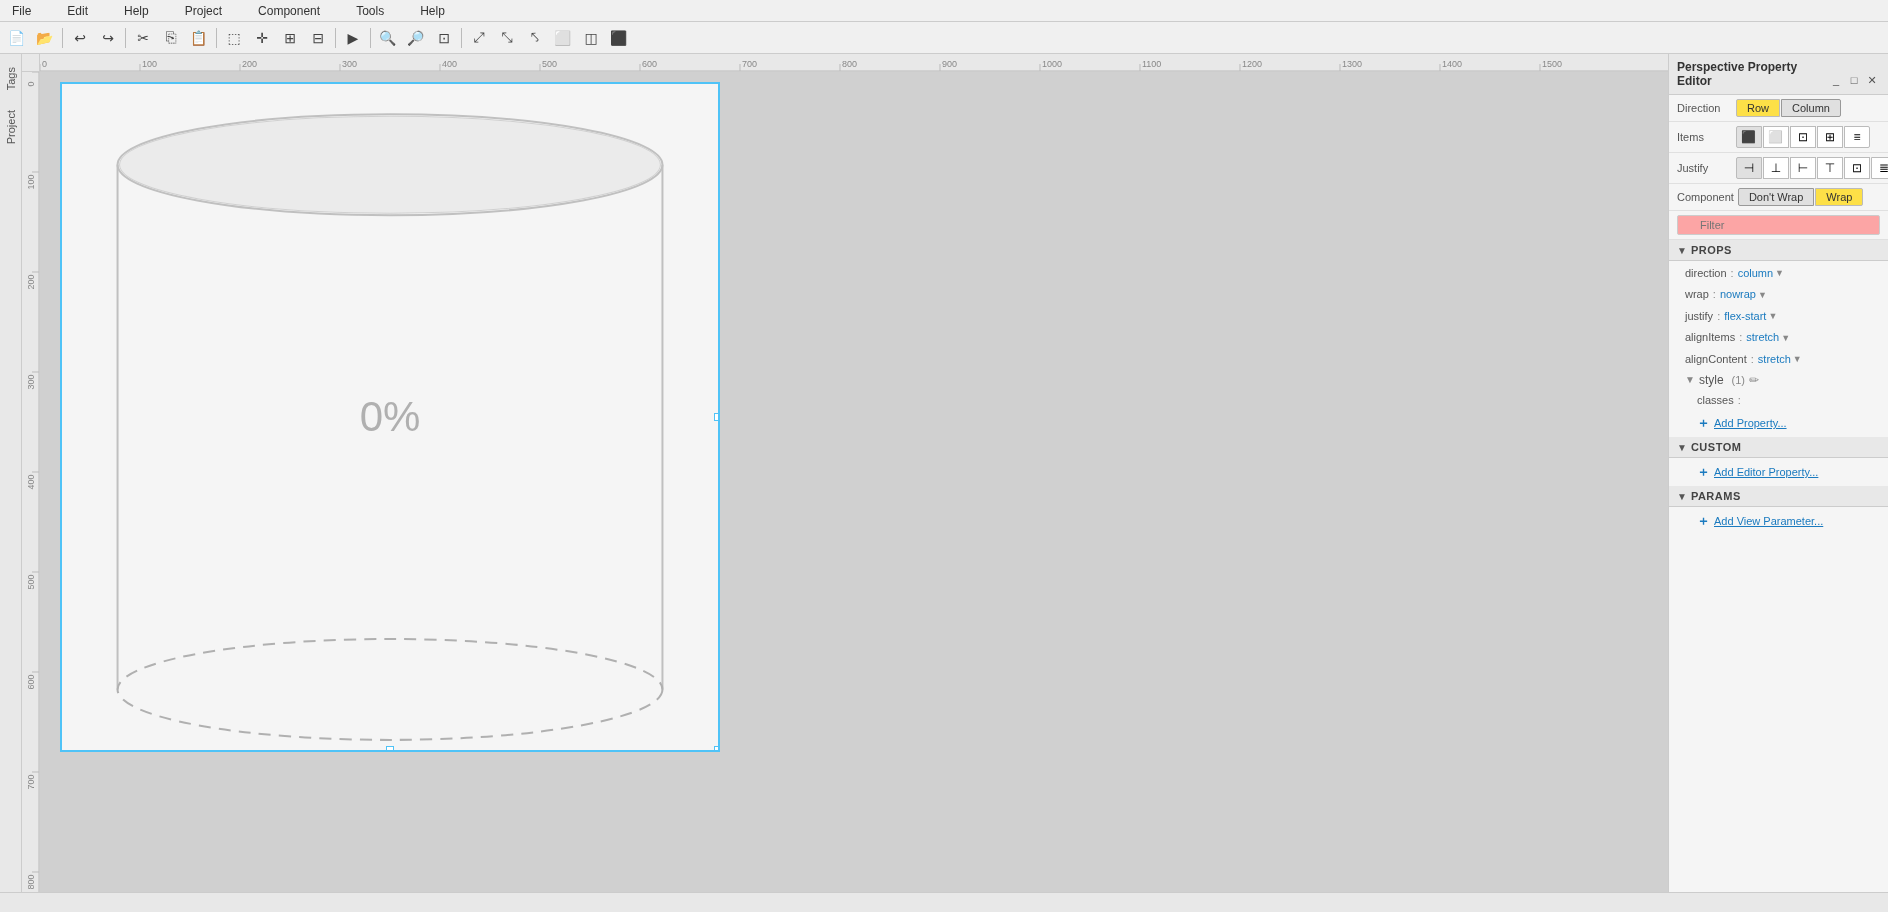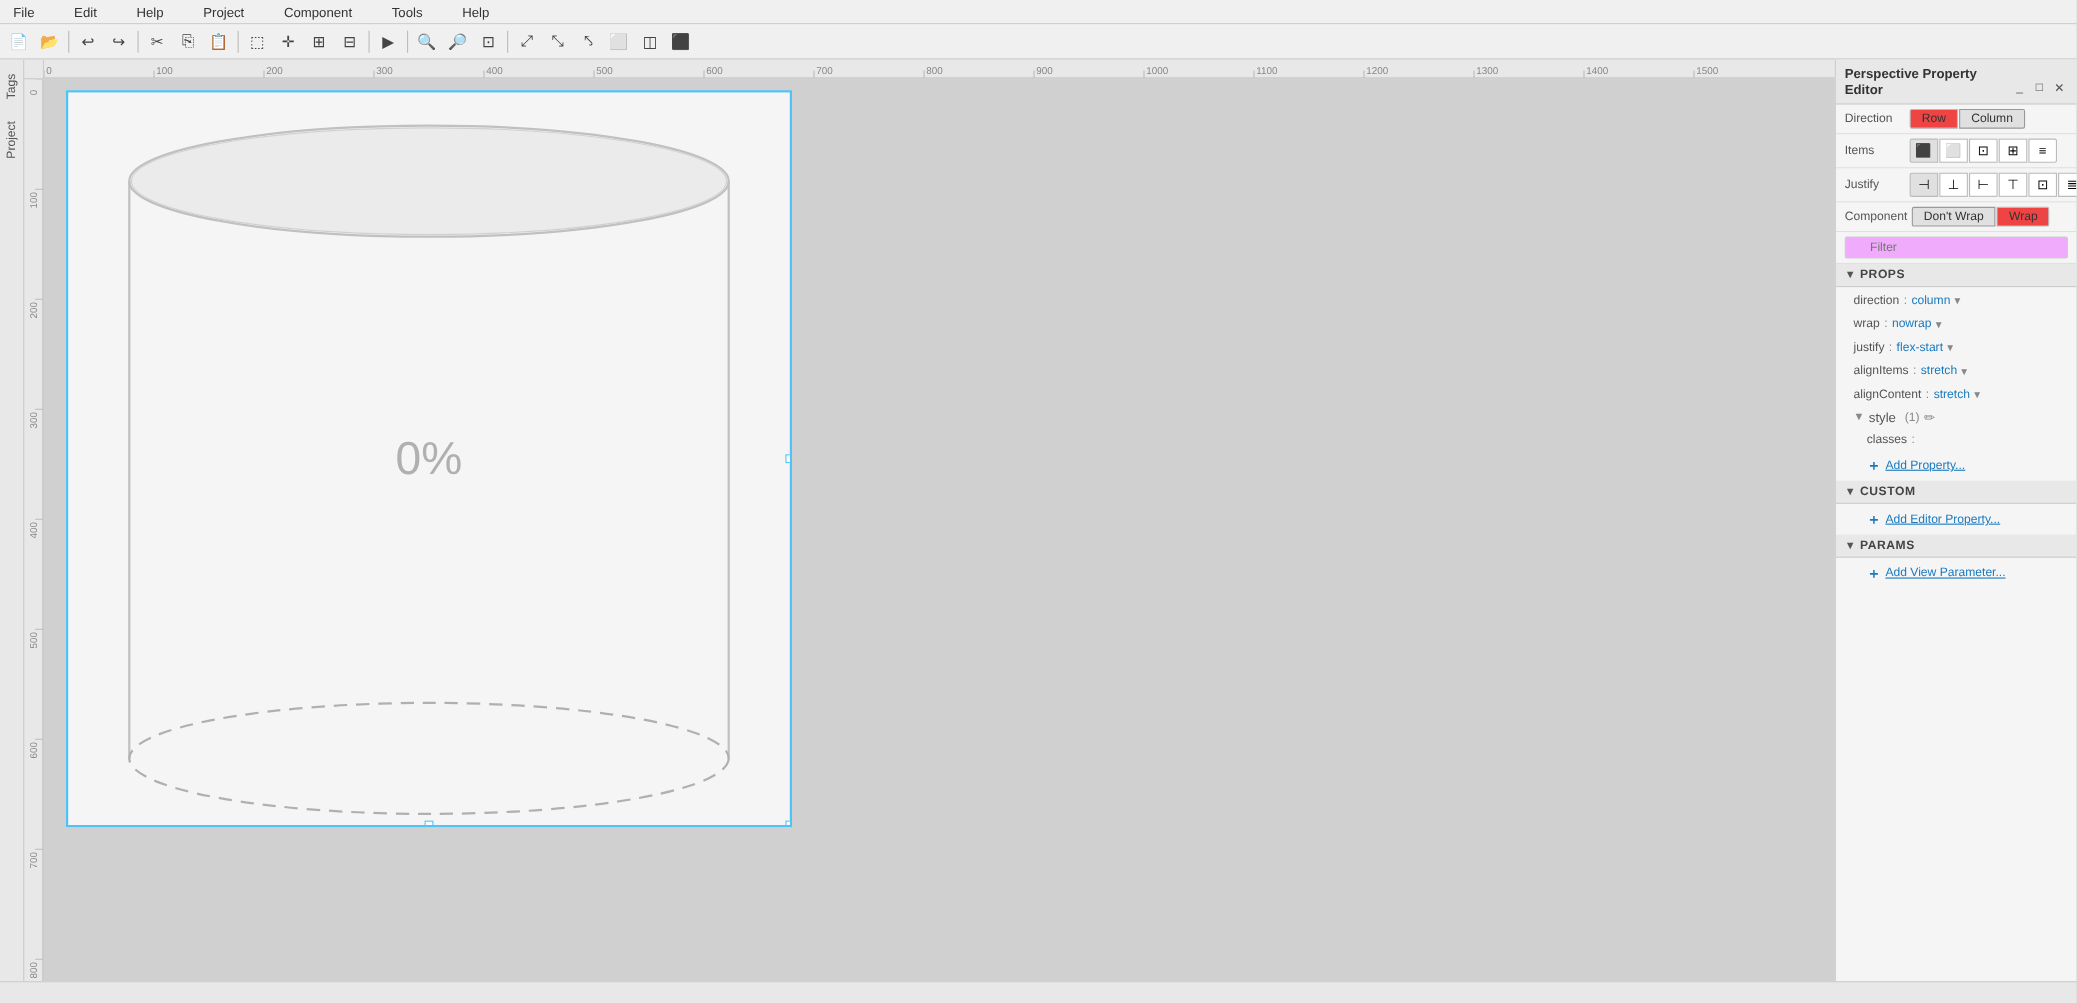--- a/index.html
+++ b/index.html
@@ -41,34 +41,34 @@
     .right-panel { width: 220px; background: #f5f5f5; border-left: 1px solid #ccc; display: flex; flex-direction: column; flex-shrink: 0; overflow: hidden; }
     .panel-header { display: flex; align-items: flex-end; justify-content: space-between; padding: 6px 8px; background: #e8e8e8; border-bottom: 1px solid #ccc; flex-shrink: 0; }
     .panel-title { font-size: 12px; font-weight: 600; color: #333; }
     .panel-header-btns { display: flex; gap: 2px; }
     .panel-header-btn { width: 16px; height: 16px; display: flex; align-items: center; justify-content: center; cursor: pointer; font-size: 11px; color: #555; }
 
     
     .prop-row { display: flex; align-items: center; padding: 4px 8px; gap: 4px; border-bottom: 1px solid #e0e0e0; }
     .prop-label { font-size: 11px; color: #555; min-width: 55px; flex-shrink: 0; }
     .btn-group { display: flex; gap: 1px; }
-    .btn-option { padding: 2px 10px; font-size: 11px; border: 1px solid #bbb; background: #ef4444; cursor: pointer; color: #333; }
+    .btn-option { padding: 2px 10px; font-size: 11px; border: 1px solid #bbb; background: #fde047; cursor: pointer; color: #333; }
     .btn-option.active { background: #e0e0e0; border-color: #999; }
     .btn-option:first-child { border-radius: 2px 0 0 2px; }
     .btn-option:last-child { border-radius: 0 2px 2px 0; }
 
     .icon-btn-group { display: flex; gap: 1px; }
     .icon-btn { width: 26px; height: 22px; display: flex; align-items: center; justify-content: center; border: 1px solid #bbb; background: #fff; cursor: pointer; font-size: 12px; }
     .icon-btn.active { background: #e0e0e0; }
     .icon-btn:first-child { border-radius: 2px 0 0 2px; }
     .icon-btn:last-child { border-radius: 0 2px 2px 0; }
 
     
     .filter-row { padding: 4px 8px; border-bottom: 1px solid #e0e0e0; }
-    .filter-input { width: 100%; padding: 3px 6px 3px 22px; border: 1px solid #ccc; background: #f0abfc; font-size: 11px; border-radius: 2px; color: #555; position: relative; }
+    .filter-input { width: 100%; padding: 3px 6px 3px 22px; border: 1px solid #ccc; background: #fca5a5; font-size: 11px; border-radius: 2px; color: #555; position: relative; }
     .filter-wrapper { position: relative; }
     .filter-icon { position: absolute; left: 6px; top: 50%; transform: translateY(-50%); font-size: 11px; color: #888; pointer-events: none; }
 
     
     .section-header { display: flex; align-items: center; padding: 4px 8px; background: #e8e8e8; border-bottom: 1px solid #ccc; cursor: pointer; }
     .section-toggle { font-size: 10px; color: #555; margin-right: 4px; }
     .section-title { font-size: 11px; font-weight: 700; color: #444; letter-spacing: 0.5px; }
 
     .props-content { padding: 2px 0; }
     .prop-item { display: flex; align-items: center; padding: 3px 8px 3px 16px; font-size: 11px; color: #444; line-height: 1.4; }

